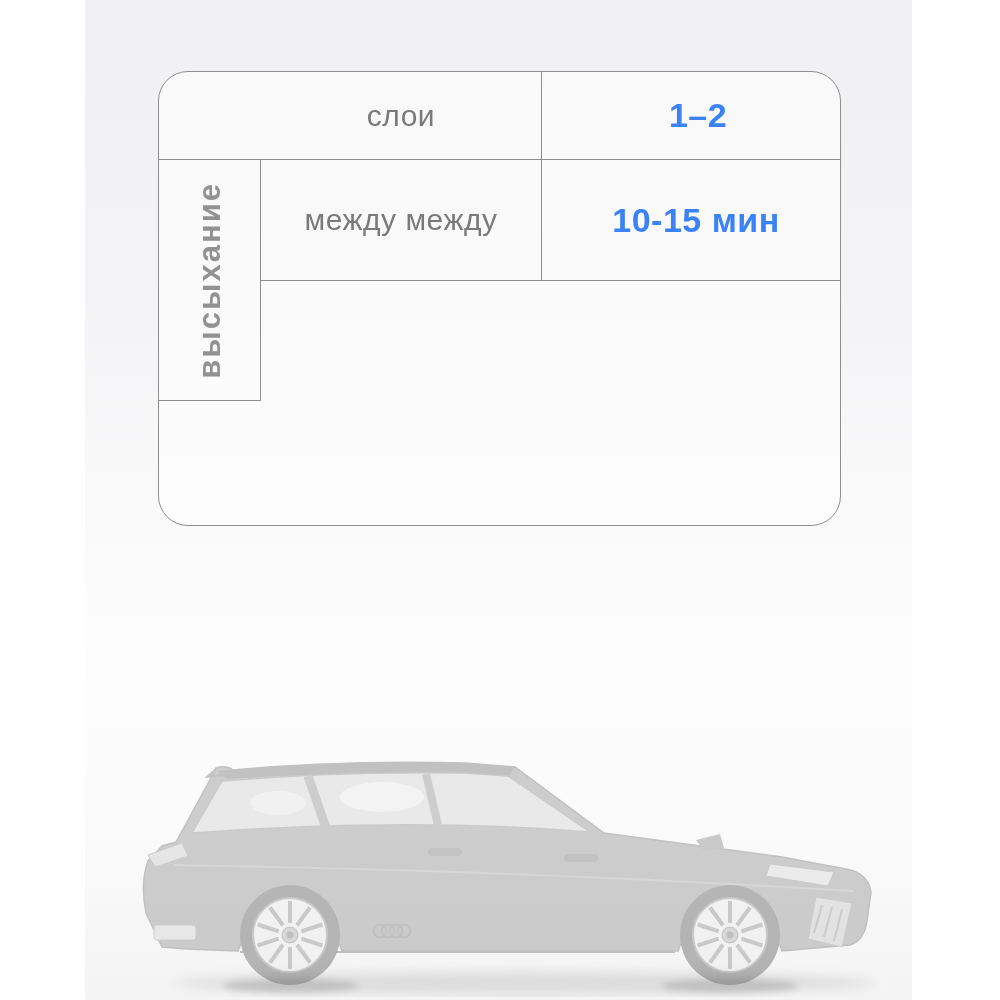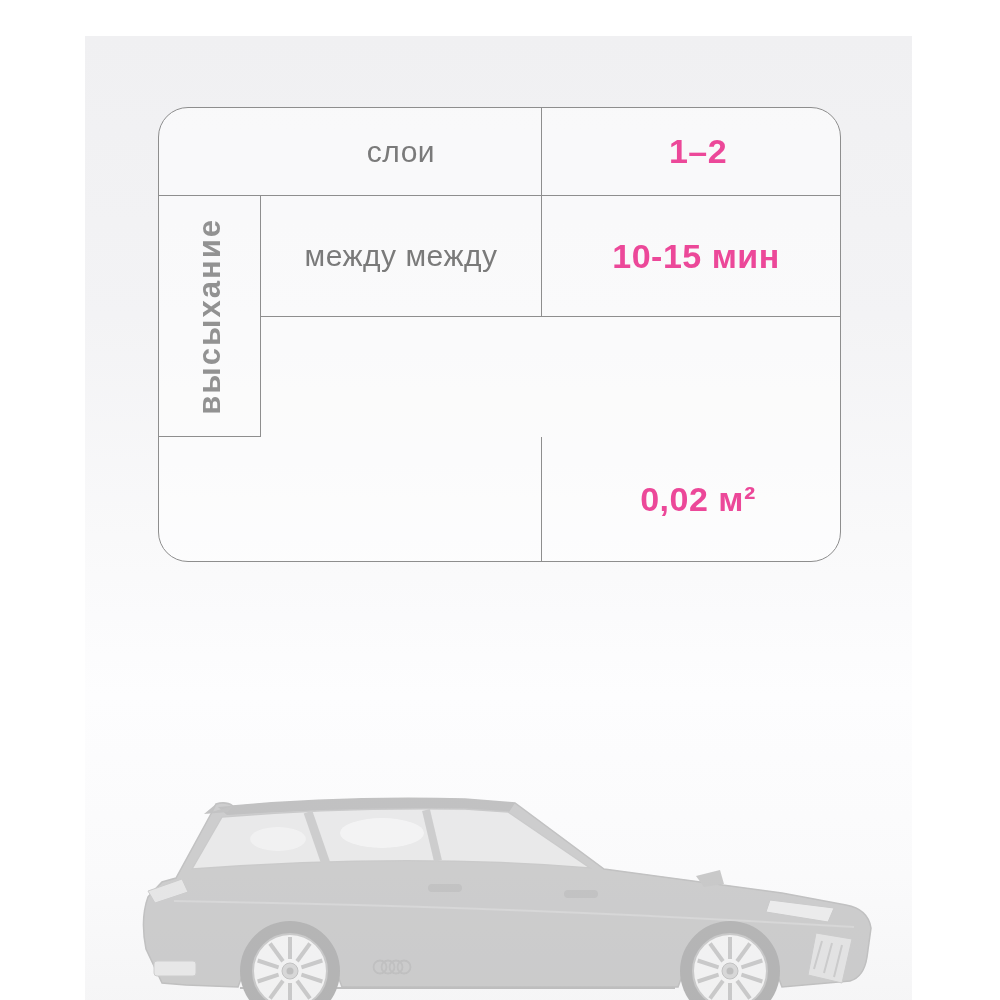--- a/index.html
+++ b/index.html
@@ -1,36 +1,36 @@
 <!DOCTYPE html>
 <html><head>
 <meta charset="utf-8">
 <style>
   * { margin:0; padding:0; box-sizing:border-box; }
   html,body { width:1000px; height:1000px; background:#ffffff; overflow:hidden;
               font-family:"Liberation Sans", sans-serif; }
-  .stage { position:relative; width:1000px; height:712px; background:#ffffff;margin-top:36px; }
+  .stage { position:relative; width:1000px; height:712px; background:#ffffff; }
 
   .backdrop {
     position:absolute; left:85px; top:0; width:827px; height:1000px;
     background:linear-gradient(180deg,#f0f0f2 0%,#f3f3f5 28%,#f9f9fa 50%,
                #fdfdfe 66%,#fafafb 84%,#f4f4f5 100%);
   }
 
   .spec-table {
     position:absolute; left:158px; top:71px; width:683px; height:455px;
     border:1px solid #8e8e8e; border-radius:30px; overflow:hidden;
     background:rgba(255,255,255,0.55);
     display:grid;
     grid-template-columns:102px 280px 1fr;
     grid-template-rows:88px 121px 120px 1fr;
   }
   .cell { display:flex; align-items:center; justify-content:center; }
   .lbl  { font-size:30px; color:#7a7a7a; font-weight:400; letter-spacing:0.5px; }
-  .val  { font-size:34px; color:#ec4899; font-weight:700; letter-spacing:0.5px; }
+  .val  { font-size:34px; color:#3b82f6; font-weight:700; letter-spacing:0.5px; }
   .bline { border-bottom:1px solid #8e8e8e; }
   .lline { border-left:1px solid #8e8e8e; }
   .rline { border-right:1px solid #8e8e8e; }
 
   .c-r1-label { grid-area:1/1/2/3; padding-left:102px; }
   .c-r1-value { grid-area:1/3/2/4; padding-left:14px; }
   .c-vlabel   { grid-area:2/1/4/2; }
   .c-r2-label { grid-area:2/2/3/3; }
   .c-r2-value { grid-area:2/3/3/4; padding-left:10px; }
   .c-r3-label { grid-area:3/2/4/3; }
@@ -57,21 +57,20 @@
     <div class="cell val bline lline c-r1-value">1–2</div>
 
     <div class="cell bline rline c-vlabel">
       <span class="vertical-text">высыхание</span>
     </div>
 
     <div class="cell lbl bline c-r2-label">между между</div>
     <div class="cell val bline lline c-r2-value">10-15 мин</div>
 
 
-    <div class="cell val lline c-r4-value">0,02 м²</div>
   </div>
 
   <div class="car-wrap">
     <svg viewBox="0 0 760 252" xmlns="http://www.w3.org/2000/svg">
       <defs>
         <filter id="blur6" x="-20%" y="-120%" width="140%" height="340%">
           <feGaussianBlur stdDeviation="6"></feGaussianBlur>
         </filter>
         <filter id="blur3" x="-30%" y="-120%" width="160%" height="340%">
           <feGaussianBlur stdDeviation="3"></feGaussianBlur>

